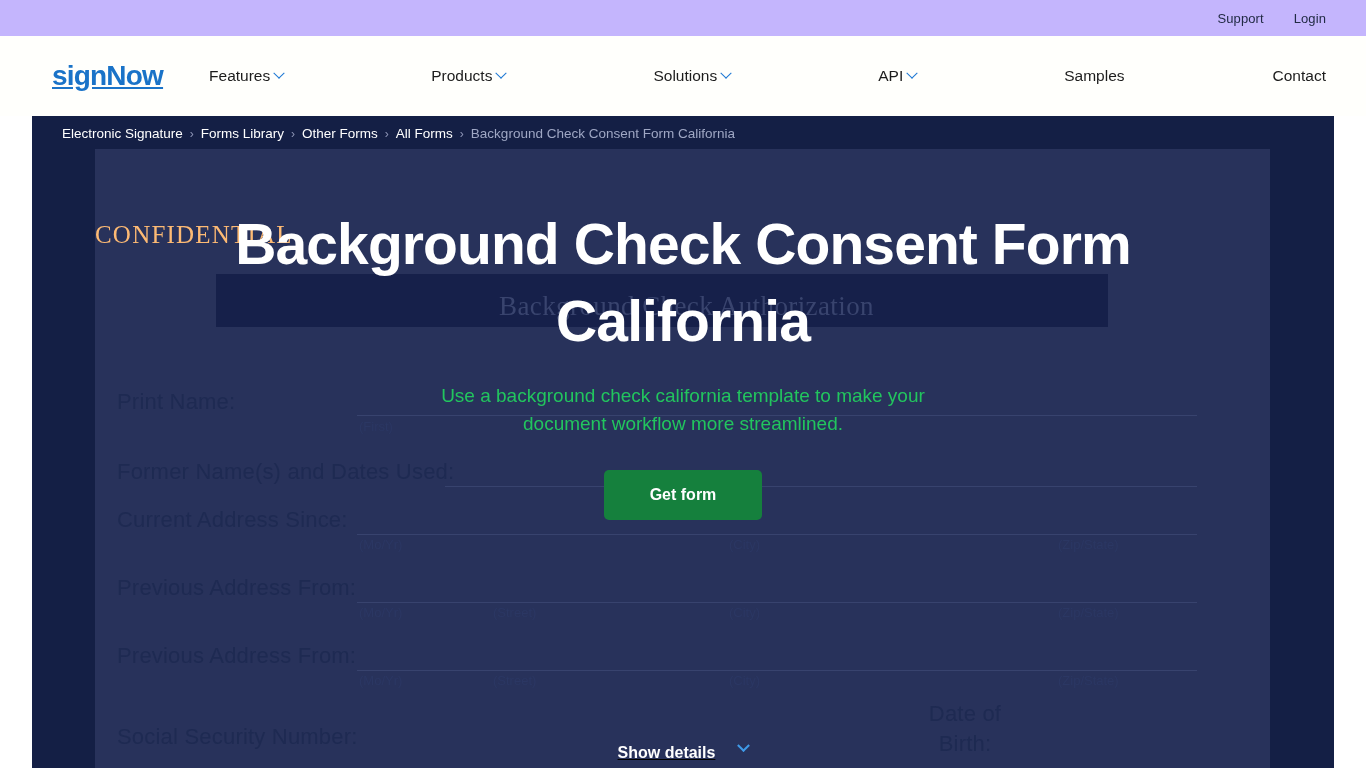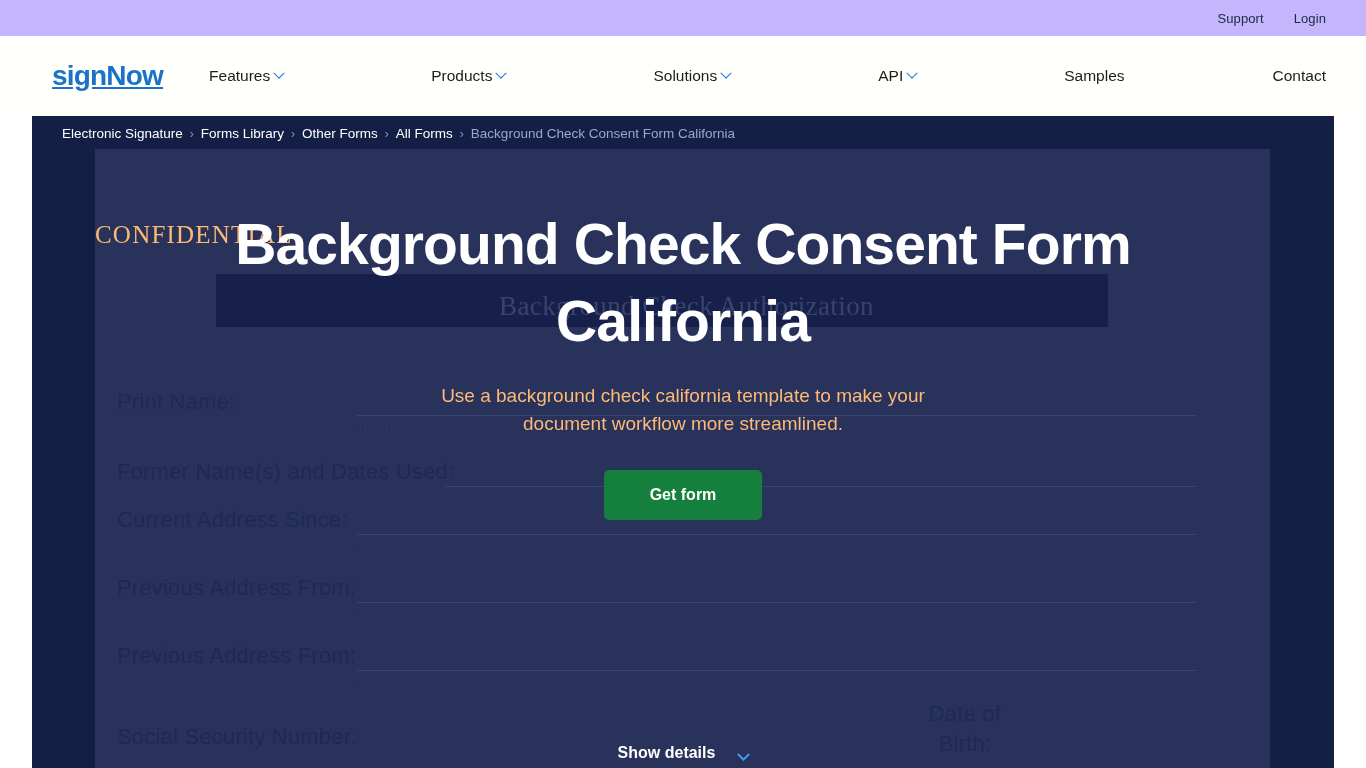--- a/index.html
+++ b/index.html
@@ -209,21 +209,21 @@
     line-height: 1.35;
     font-weight: bold;
     color: #ffffff;
     letter-spacing: -0.9px;
     padding: 0 120px;
   }
   .hero-sub {
     margin-top: 22px;
     font-size: 19px;
     line-height: 1.48;
-    color: #fdba74;
+    color: #22c55e;
     max-width: 560px;
     margin-left: auto;
     margin-right: auto;
   }
   .hero-cta {
     margin-top: 32px;
     display: inline-block;
     background: #15803d;
     color: #ffffff;
     font-size: 16px;
@@ -233,24 +233,25 @@
     padding: 16px 46px;
     cursor: pointer;
     font-family: "Liberation Sans", sans-serif;
   }
   .show-details {
     position: absolute;
     left: 0; right: 0;
     bottom: 8px;
     z-index: 7;
     display: flex;
-    align-items: flex-end;
+    align-items: flex-start;
     justify-content: center;
     gap: 24px;
     cursor: pointer;
+    text-decoration: underline;
   }
   .show-details-label {
     font-size: 16px;
     font-weight: bold;
     color: #ffffff;
   }
   .chev-blue {
     display: inline-block;
     width: 9px; height: 9px;
     border-right: 2px solid #3f9ae8;

